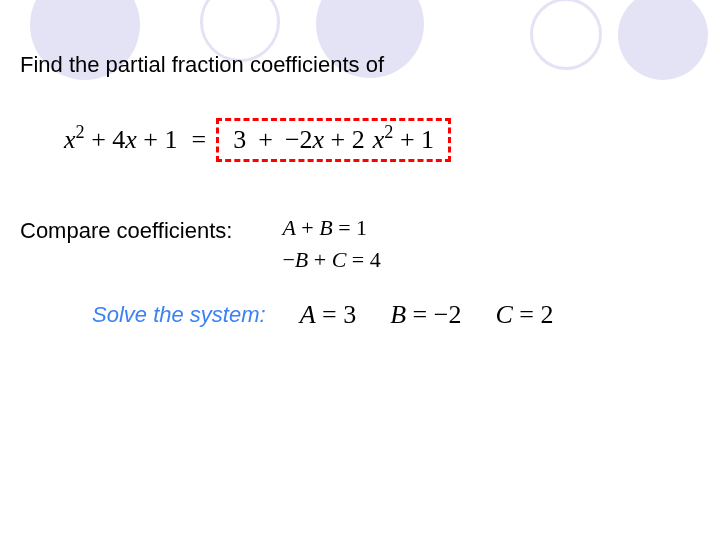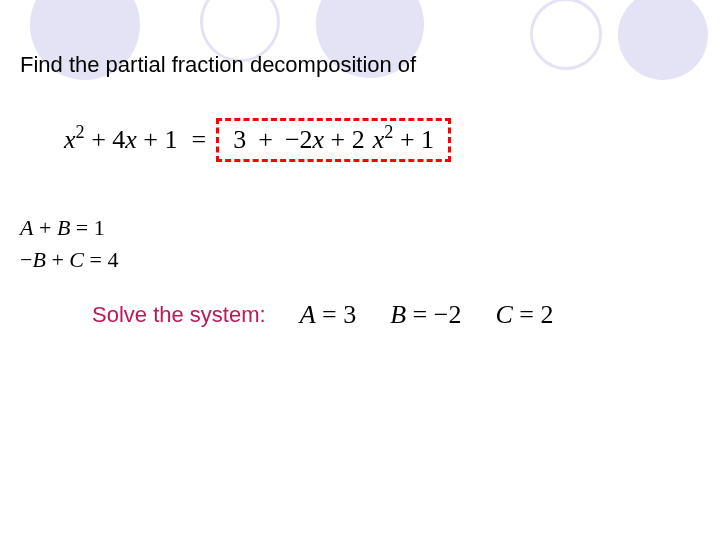--- a/index.html
+++ b/index.html
@@ -97,23 +97,24 @@
     font-size: 22px;
     line-height: 1.45;
   }
   .solve-row {
     margin-top: 24px;
     display: flex;
     align-items: center;
   }
   .solve-label {
     font-size: 22px;
-    color: #be185d;
+    color: #3b82f6;
     margin-left: 72px;
     margin-right: 34px;
+    font-style: italic;
   }
   .solutions {
     font-family: Liberation Serif, serif;
     font-size: 26px;
     display: flex;
     gap: 34px;
   }
   .sup {
     font-size: 0.7em;
     vertical-align: super;
@@ -126,21 +127,21 @@
 <div class="deco-circles">
   <div class="circ" style="left:30px;top:-30px;width:110px;height:110px;background:#e3e3f5;"></div>
   <div class="circ" style="left:200px;top:-18px;width:80px;height:80px;border:3px solid #e3e3f5;"></div>
   <div class="circ" style="left:316px;top:-30px;width:108px;height:108px;background:#e3e3f5;"></div>
   <div class="circ" style="left:530px;top:-2px;width:72px;height:72px;border:3px solid #e3e3f5;"></div>
   <div class="circ" style="left:618px;top:-10px;width:90px;height:90px;background:#e3e3f5;"></div>
 </div>
 
 <div class="content">
 
-  <div class="prompt">Find the partial fraction decomposition of</div>
+  <div class="prompt">Find the partial fraction coefficients of</div>
 
   <div class="math-row1">
     <span class="frac math-serif">
       <span class="num"><i>x</i><span class="sup">2</span> + 4<i>x</i> + 1</span>
       <span class="bar"></span>
     </span>
     <span class="eq-sign">=</span>
     <span class="dashed-box">
       <span class="frac math-serif">
         <span class="num">3</span>
@@ -150,20 +151,21 @@
       <span class="frac math-serif">
         <span class="num">−2<i>x</i> + 2</span>
         <span class="bar"></span>
         <span class="den"><i>x</i><span class="sup">2</span> + 1</span>
       </span>
     </span>
   </div>
 
 
   <div class="compare-row">
+    <div class="compare-label">Compare coefficients:</div>
     <div class="eq-system">
       <div><i>A</i> + <i>B</i> = 1</div>
       <div>−<i>B</i> + <i>C</i> = 4</div>
     </div>
   </div>
 
   <div class="solve-row">
     <div class="solve-label">Solve the system:</div>
     <div class="solutions">
       <span><i>A</i> = 3</span>

